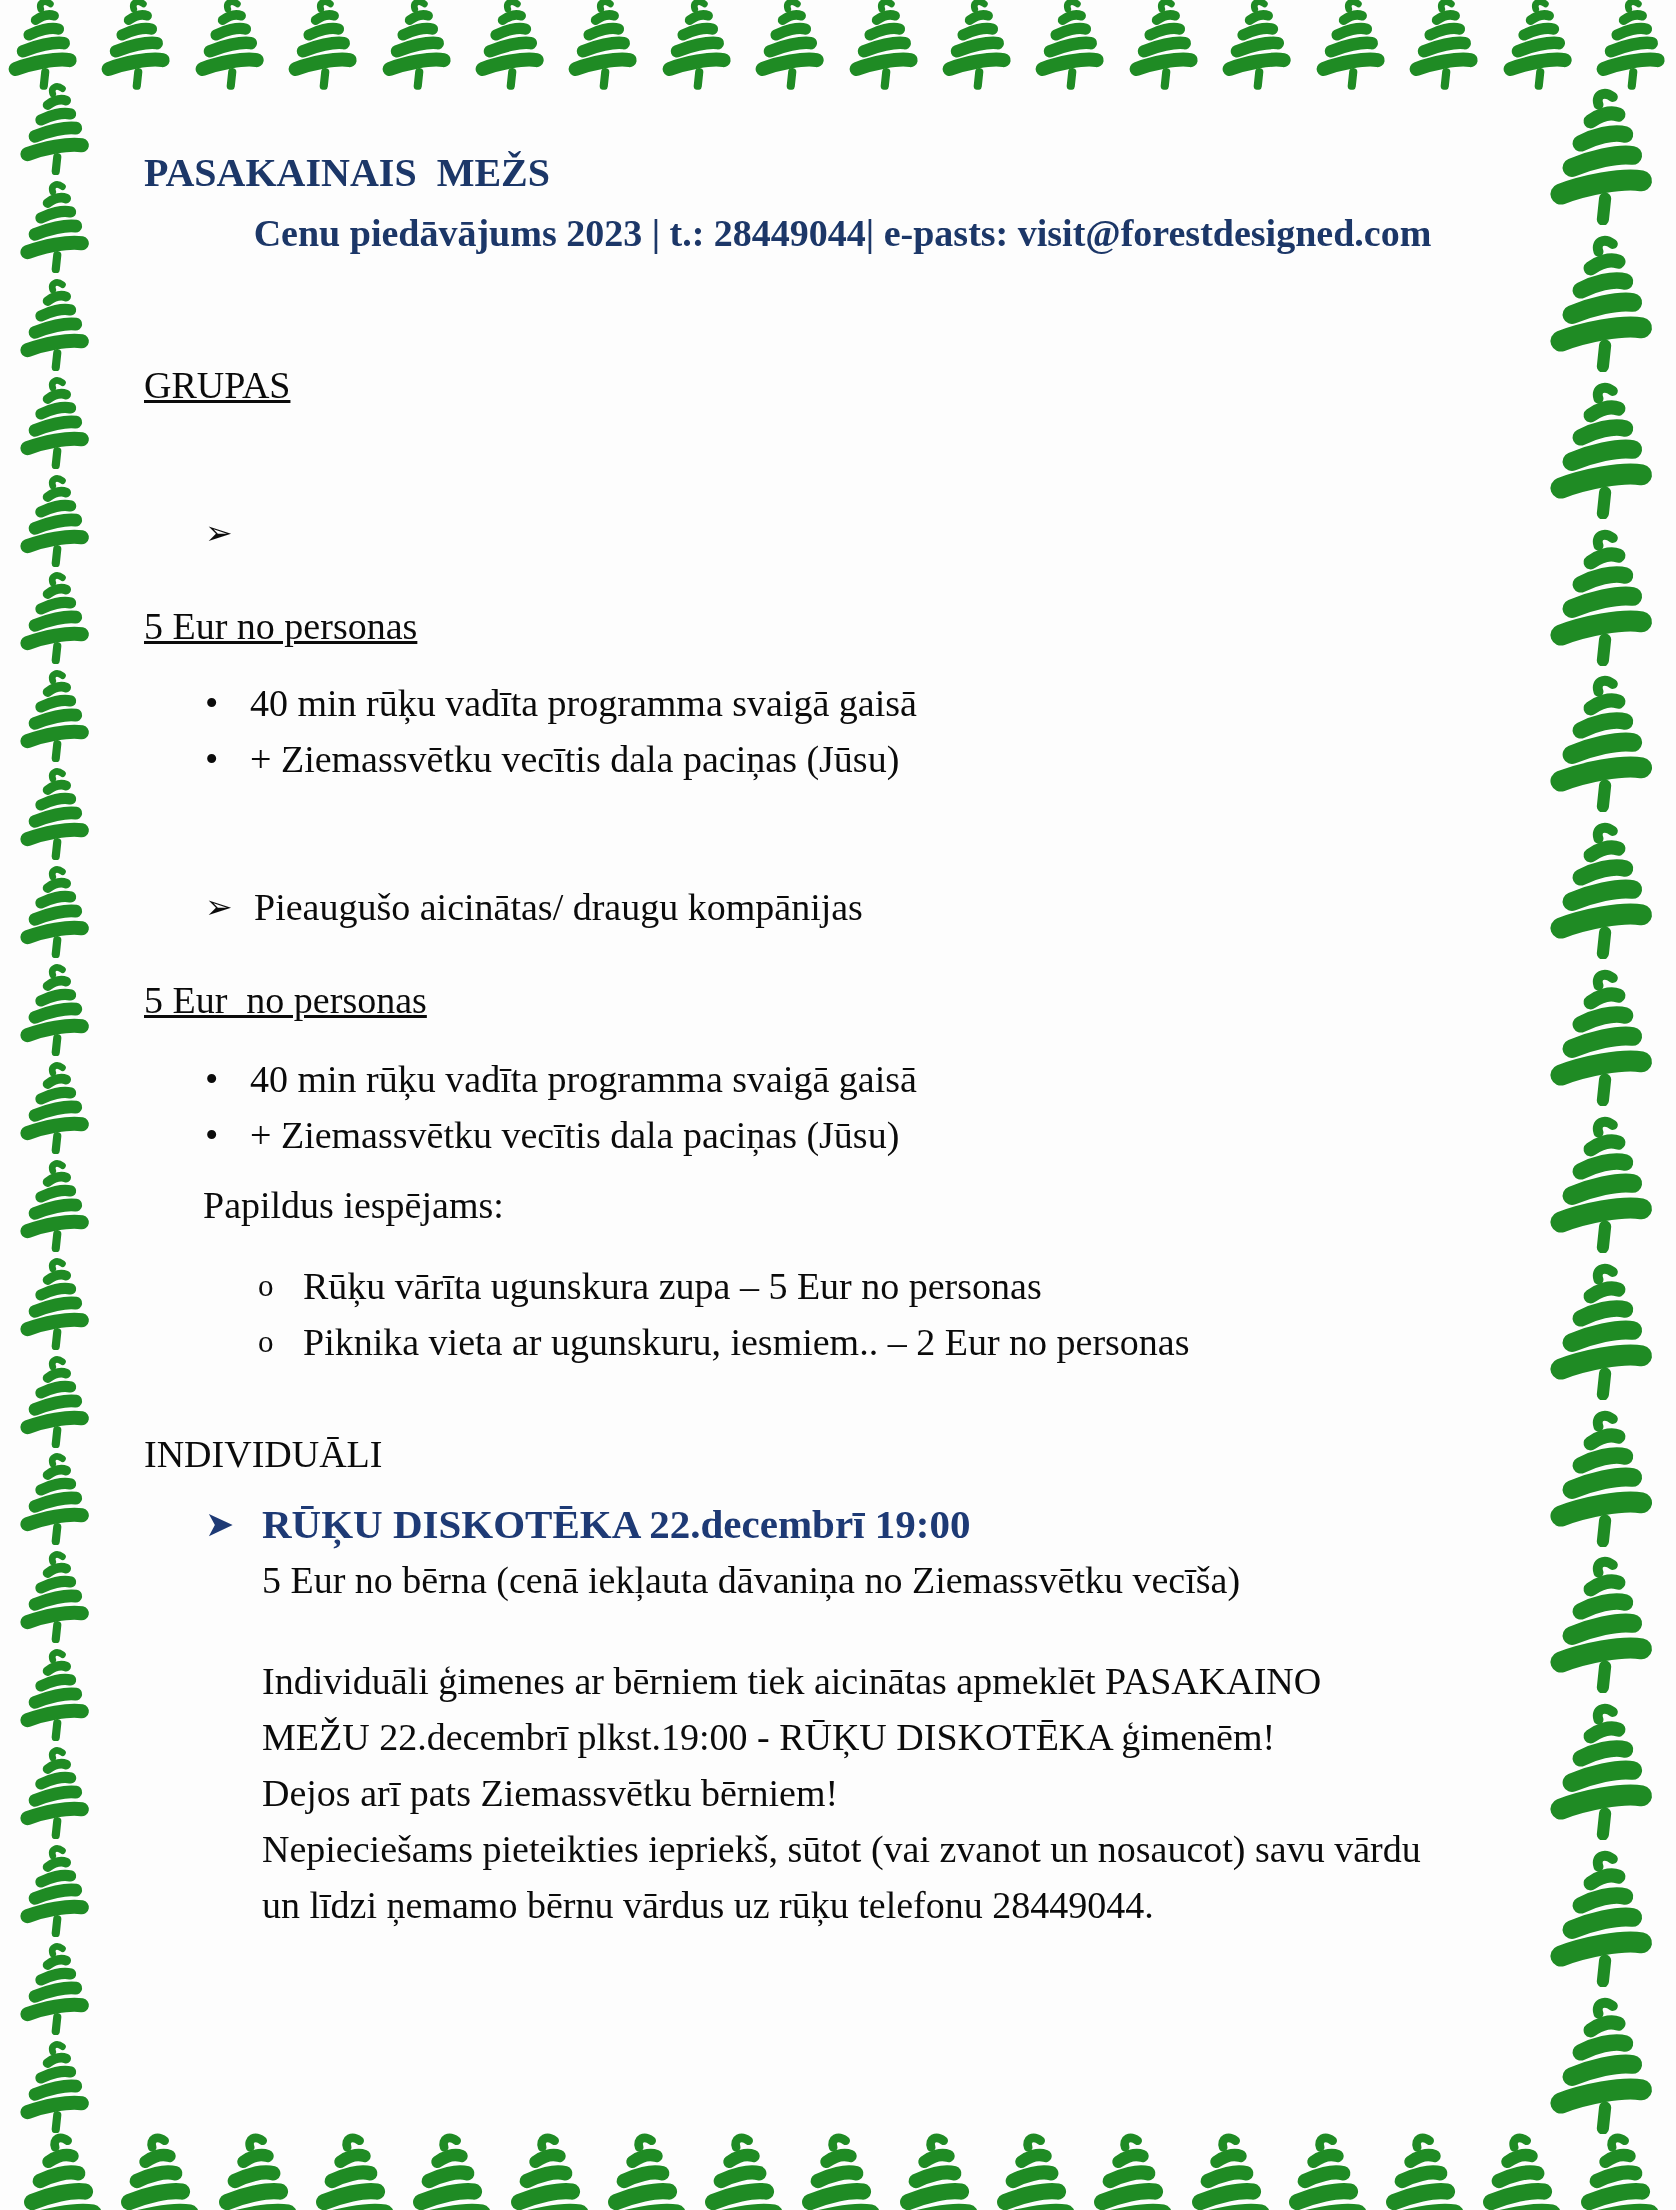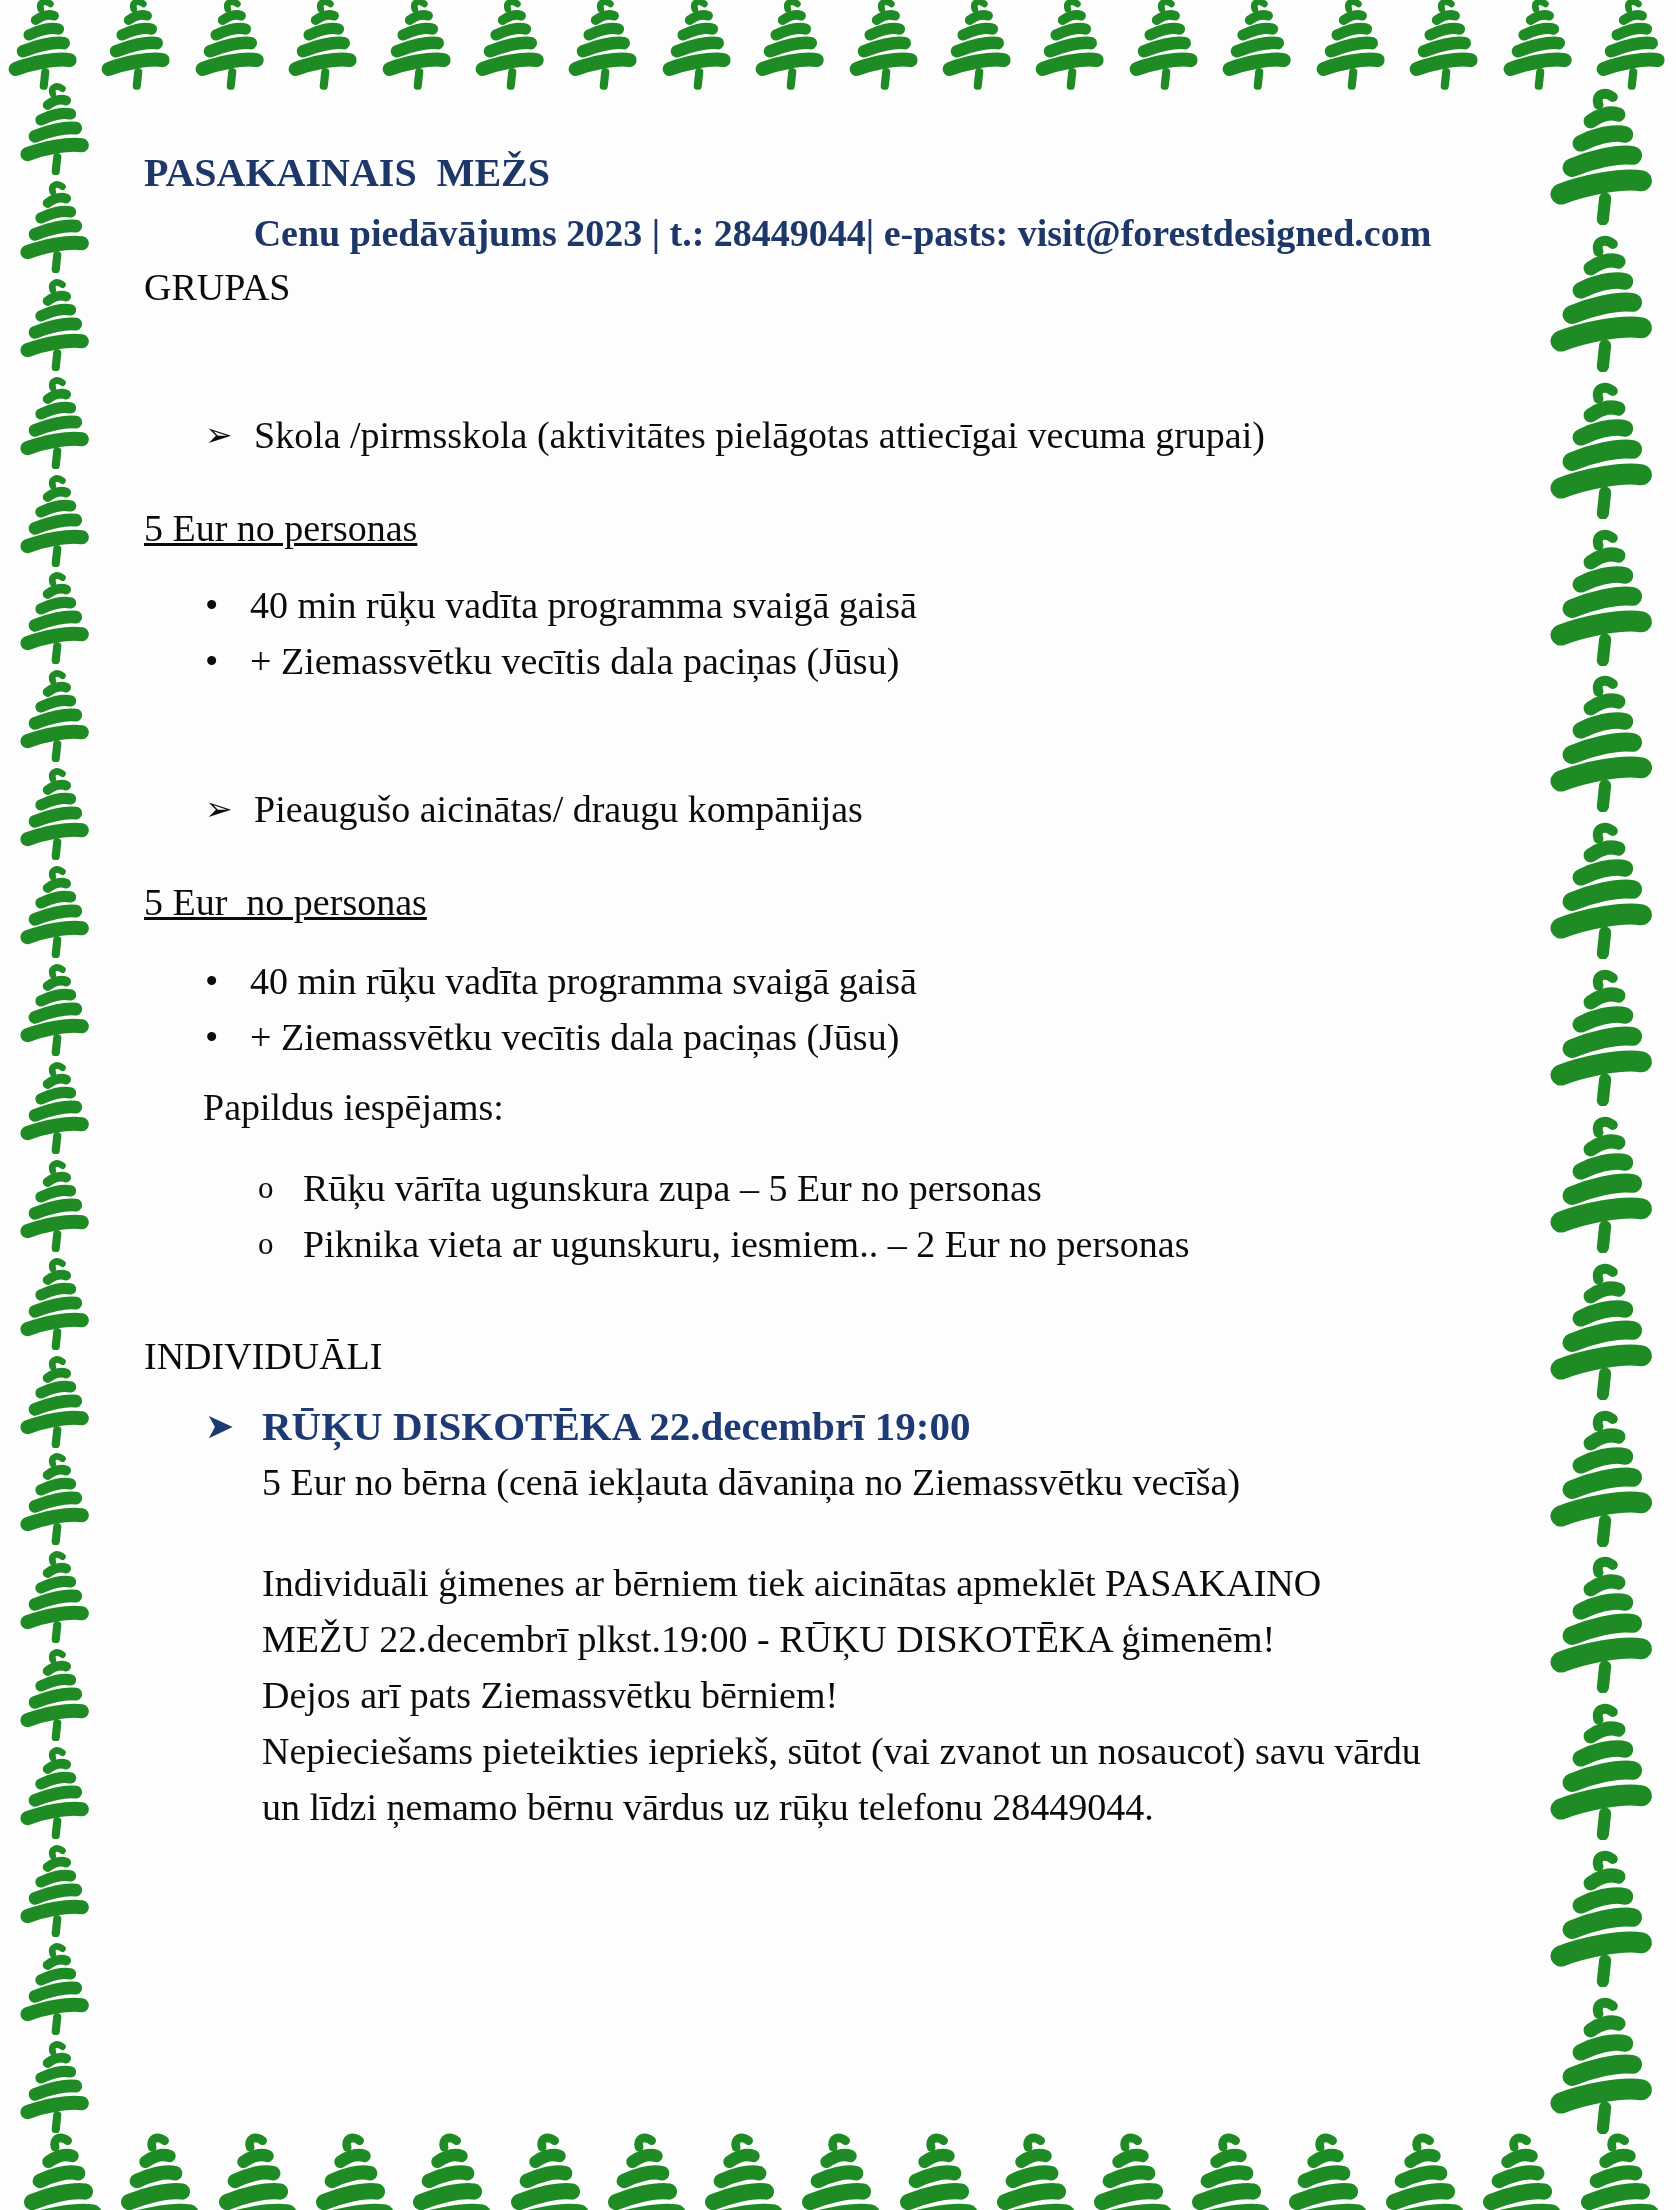--- a/index.html
+++ b/index.html
@@ -30,21 +30,21 @@
   .border-left .tree{width:93px;height:93px;flex:0 0 auto;}
   .border-right{position:absolute;right:7px;top:87px;width:133px;height:2047px;
     display:flex;flex-direction:column;justify-content:space-between;align-items:center;}
   .border-right .tree{width:126px;height:138px;flex:0 0 auto;}
   
   #content{position:absolute;left:144px;top:0;width:1397px;font-size:38px;line-height:56px;}
   .title{margin-top:147px;text-align:left;font-weight:bold;font-size:40px;line-height:52px;
     color:var(--navy);white-space:pre-wrap;}
   .subtitle{margin-top:8px;text-align:center;font-weight:bold;font-size:38px;line-height:52px;
     color:var(--navy);white-space:nowrap;}
-  .section-heading{}
+  .section-heading{margin-top:98px;text-decoration:underline;}
   .group-title-row{margin-top:92px;display:flex;padding-left:61px;}
   .group-title-row .marker{flex:0 0 49px;font-family:"DejaVu Sans",sans-serif;font-size:33px;}
   .price-line{margin-top:37px;white-space:pre-wrap;text-decoration:underline;}
   .feature-list{margin-top:21px;}
   .feature-list.second{margin-top:23px;}
   .li{display:flex;padding-left:61px;}
   .li .marker{flex:0 0 45px;}
   .papildus-heading{margin-top:14px;padding-left:59px;}
   .o-list{margin-top:24.5px;}
   .o-li{display:flex;padding-left:114px;}
@@ -294,21 +294,20 @@
 
 <div id="content">
 
   <div class="title">PASAKAINAIS  MEŽS</div>
   <div class="subtitle">Cenu piedāvājums 2023 | t.: 28449044| e-pasts: visit@forestdesigned.com</div>
 
   <div class="section-heading">GRUPAS</div>
 
   <div class="group-title-row">
     <span class="marker">➢</span>
-    <span>Skola /pirmsskola (aktivitātes pielāgotas attiecīgai vecuma grupai)</span>
   </div>
   <div class="price-line">5 Eur no personas</div>
   <div class="feature-list">
     <div class="li">
       <span class="marker">•</span>
       <span>40 min rūķu vadīta programma svaigā gaisā</span>
     </div>
     <div class="li">
       <span class="marker">•</span>
       <span>+ Ziemassvētku vecītis dala paciņas (Jūsu)</span>

